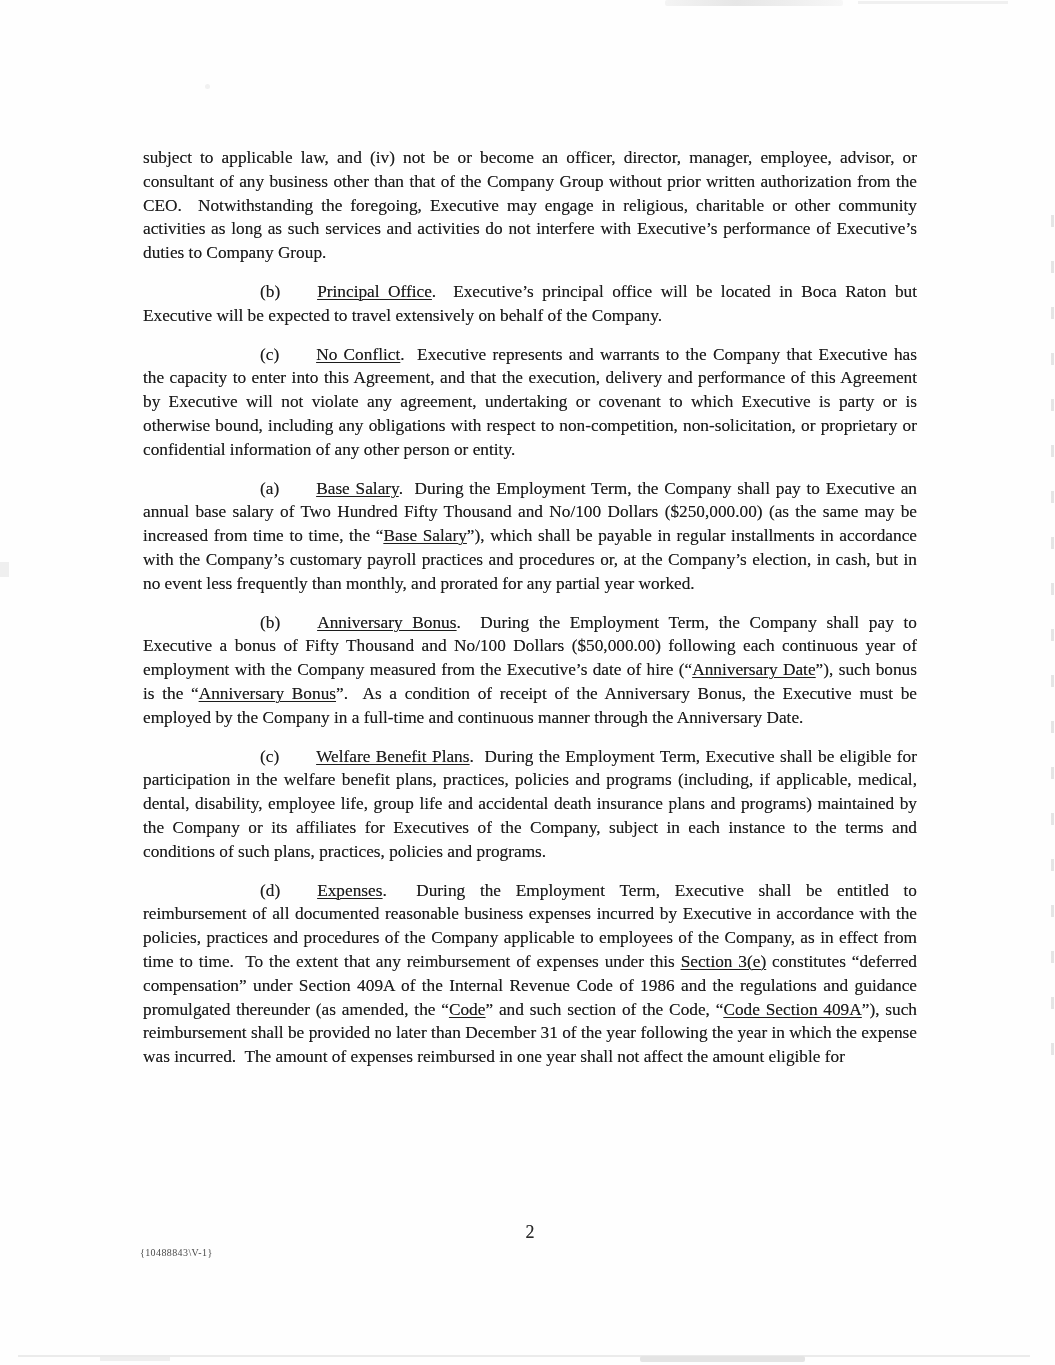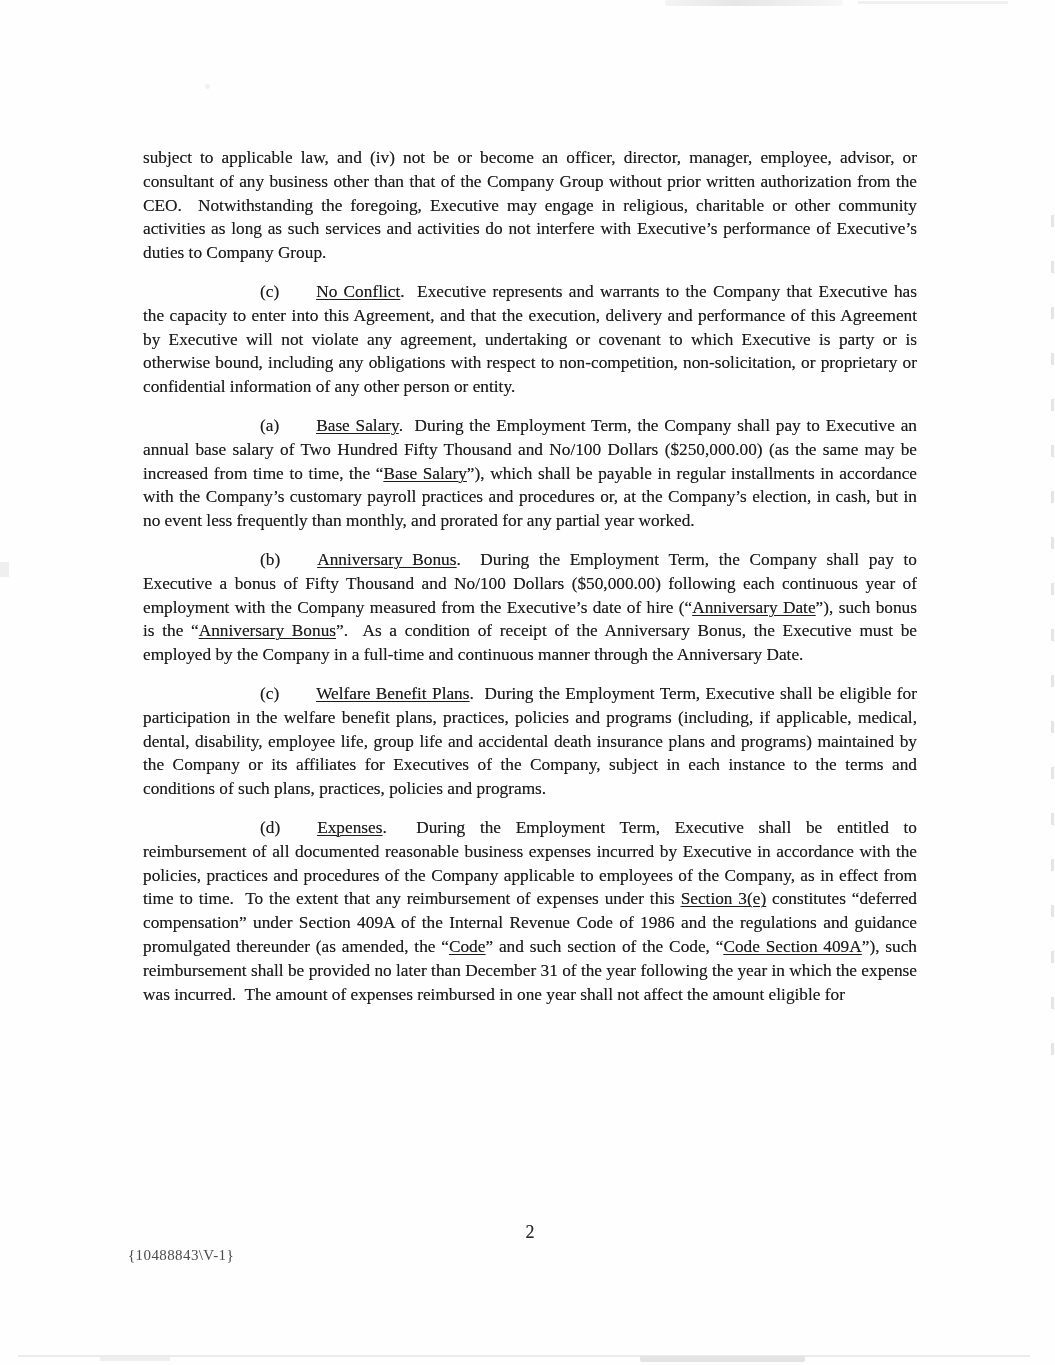--- a/index.html
+++ b/index.html
@@ -52,23 +52,23 @@
     left: 143px;
     top: 1222px;
     width: 774px;
     text-align: center;
     font-size: 18px;
     color: #2a2a2a;
     text-shadow: 0 0 0.6px rgba(25,25,25,0.45);
   }
   .doc-id {
     position: absolute;
-    left: 128px;
+    left: 140px;
     top: 1247px;
-    font-size: 15px;
+    font-size: 10px;
     letter-spacing: 0.4px;
     color: #4a4a4a;
   }
   
   .artifact { position: absolute; pointer-events: none; }
   .a-top1 { left: 665px; top: 0; width: 178px; height: 6px;
             background: linear-gradient(90deg, #f4f4f4, #e6e6e6 40%, #eeeeee 70%, #f7f7f7); border-radius: 2px; }
   .a-top2 { left: 858px; top: 1px; width: 150px; height: 3px; background: #f0f0f0; }
   .a-right { right: 1px; top: 215px; width: 3px; height: 850px;
              background: repeating-linear-gradient(180deg, rgba(170,170,170,0.30) 0 12px, transparent 12px 46px); }
@@ -89,20 +89,21 @@
   <div class="artifact a-left"></div>
   <div class="artifact a-dot"></div>
   <div class="artifact a-bottom-line"></div>
   <div class="artifact a-bottom-smudge"></div>
   <div class="artifact a-bottom-smudge2"></div>
 
   <main class="content">
 
     <p class="body"><span>subject to applicable law, and (iv) not be or become an officer, director, manager, employee, advisor, or consultant of any business other than that of the Company Group without prior written authorization from the CEO.  Notwithstanding the foregoing, Executive may engage in religious, charitable or other community activities as long as such services and activities do not interfere with Executive’s performance of Executive’s duties to Company Group.</span></p>
 
+    <p class="body hanging"><span>(b)</span><span class="tab"></span><span class="u">Principal Office</span><span>.  Executive’s principal office will be located in Boca Raton but Executive will be expected to travel extensively on behalf of the Company.</span></p>
 
     <p class="body hanging"><span>(c)</span><span class="tab"></span><span class="u">No Conflict</span><span>.  Executive represents and warrants to the Company that Executive has the capacity to enter into this Agreement, and that the execution, delivery and performance of this Agreement by Executive will not violate any agreement, undertaking or covenant to which Executive is party or is otherwise bound, including any obligations with respect to non-competition, non-solicitation, or proprietary or confidential information of any other person or entity.</span></p>
 
 
     <p class="body hanging"><span>(a)</span><span class="tab"></span><span class="u">Base Salary</span><span>.  During the Employment Term, the Company shall pay to Executive an annual base salary of Two Hundred Fifty Thousand and No/100 Dollars ($250,000.00) (as the same may be increased from time to time, the “</span><span class="u">Base Salary</span><span>”), which shall be payable in regular installments in accordance with the Company’s customary payroll practices and procedures or, at the Company’s election, in cash, but in no event less frequently than monthly, and prorated for any partial year worked.</span></p>
 
     <p class="body hanging"><span>(b)</span><span class="tab"></span><span class="u">Anniversary Bonus</span><span>.  During the Employment Term, the Company shall pay to Executive a bonus of Fifty Thousand and No/100 Dollars ($50,000.00) following each continuous year of employment with the Company measured from the Executive’s date of hire (“</span><span class="u">Anniversary Date</span><span>”), such bonus is the “</span><span class="u">Anniversary Bonus</span><span>”.  As a condition of receipt of the Anniversary Bonus, the Executive must be employed by the Company in a full-time and continuous manner through the Anniversary Date.</span></p>
 
     <p class="body hanging"><span>(c)</span><span class="tab"></span><span class="u">Welfare Benefit Plans</span><span>.  During the Employment Term, Executive shall be eligible for participation in the welfare benefit plans, practices, policies and programs (including, if applicable, medical, dental, disability, employee life, group life and accidental death insurance plans and programs) maintained by the Company or its affiliates for Executives of the Company, subject in each instance to the terms and conditions of such plans, practices, policies and programs.</span></p>
 

